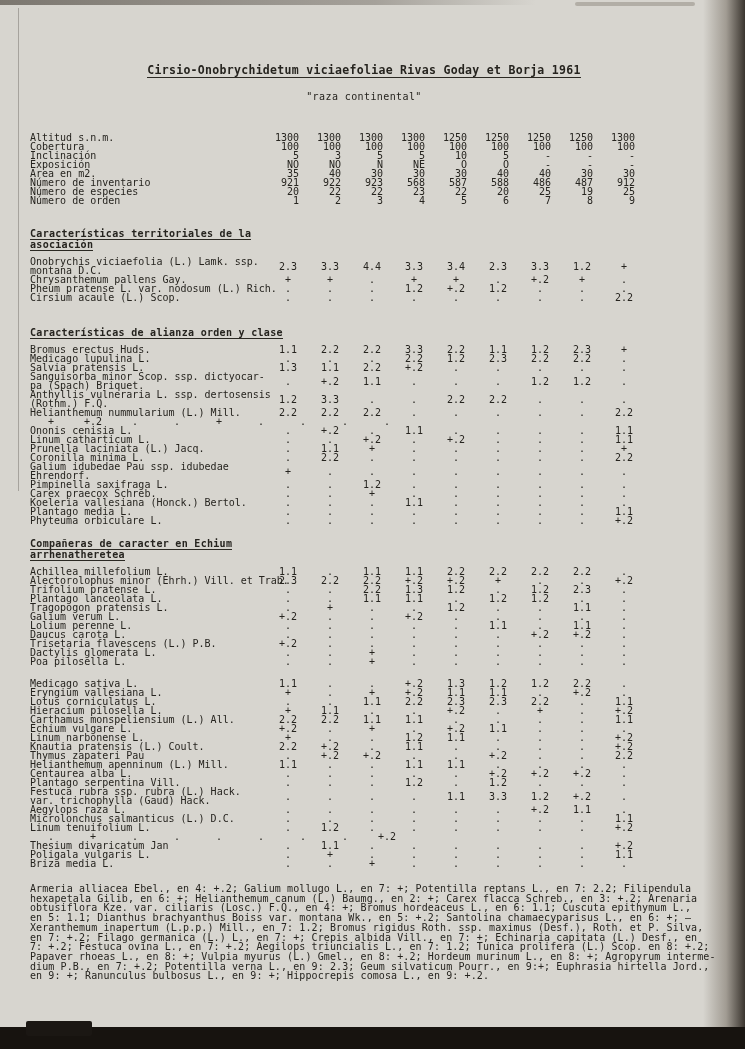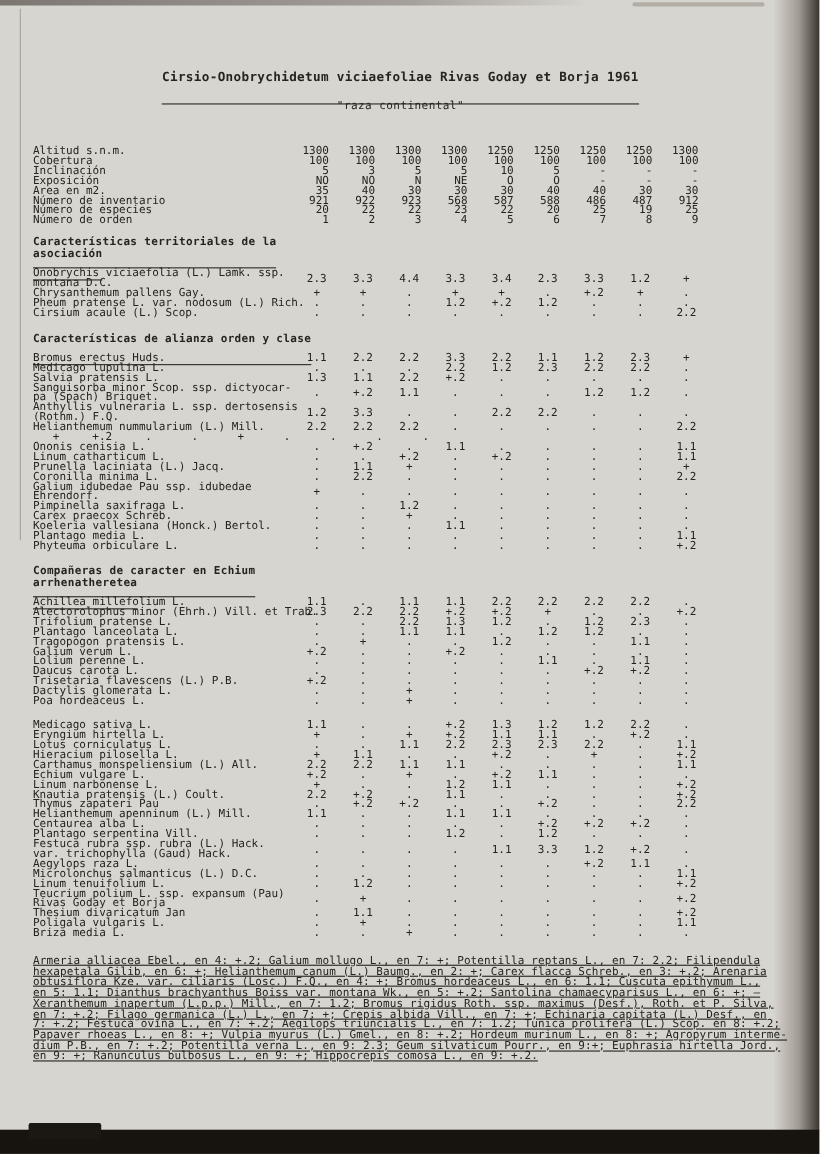--- a/index.html
+++ b/index.html
@@ -12,37 +12,37 @@
   .edge-left{position:absolute;left:18px;top:8px;width:1px;height:46%;background:#6b665f;opacity:.45;}
   .edge-right{position:absolute;top:0;right:0;width:42px;height:100%;
               background:linear-gradient(to right,rgba(110,100,88,0),rgba(96,86,74,.45) 55%,rgba(30,24,18,.85));}
   .edge-bottom{position:absolute;left:0;bottom:0;width:100%;height:22px;background:#17130f;}
   .blob-bl{position:absolute;left:26px;bottom:13px;width:66px;height:15px;background:#1b1713;border-radius:2px;}
   .smudge-tr{position:absolute;top:2px;right:50px;width:120px;height:4px;background:#8d877e;opacity:.5;border-radius:2px;}
 
   .content{position:absolute;left:30px;top:64px;width:668px;}
   .title{text-align:center;font-size:11.5px;font-weight:700;letter-spacing:.3px;line-height:12px;}
   .subtitle{text-align:center;font-size:10px;margin-top:15px;letter-spacing:.4px;}
-  .u{border-bottom:1px solid #2b2923;padding-bottom:17px;text-align:center;}
+  .u{border-bottom:1px solid #2b2923;padding-bottom:0;text-align:center;}
 
   .sitetable{margin-top:31px;font-size:10px;}
   .row{display:flex;align-items:center;}
   .name{flex:0 0 237px;width:237px;white-space:nowrap;line-height:9px;font-size:10px;}
   .cell{flex:0 0 42px;width:42px;text-align:center;line-height:9px;font-size:10px;}
   .hcell{text-align:right;padding-right:10px;box-sizing:border-box;}
 
   .section{margin-top:0;}
   .heading{font-weight:700;font-size:10px;letter-spacing:.3px;line-height:11px;margin-bottom:7px;}
-  .sec-gap1{margin-top:10px;}
-  .sec-gap2{margin-top:14px;}
+  .sec-gap1{margin-top:23px;}
+  .sec-gap2{margin-top:25px;}
   .sec-gap3{margin-top:13px;}
   .sec-gap4{margin-top:13px;}
 
   .footnote{margin-top:16px;width:692px;font-size:10px;letter-spacing:.1px;}
-  .fline{white-space:pre;line-height:9.7px;text-decoration:underline;}
+  .fline{white-space:pre;line-height:9.7px;}
 </style>
 </head>
 <body>
 
 <div class="page">
   <div class="edge-top"></div>
   <div class="smudge-tr"></div>
   <div class="edge-left"></div>
   <div class="edge-right"></div>
   <div class="edge-bottom"></div>
@@ -527,21 +527,21 @@
             <div class="cell">.</div>
             <div class="cell">+</div>
             <div class="cell">.</div>
             <div class="cell">.</div>
             <div class="cell">.</div>
             <div class="cell">.</div>
             <div class="cell">.</div>
             <div class="cell">.</div>
           </div>
           <div class="row">
-            <div class="name">Poa hordeaceus L.</div>
+            <div class="name">Poa pilosella L.</div>
             <div class="cell">.</div>
             <div class="cell">.</div>
             <div class="cell">+</div>
             <div class="cell">.</div>
             <div class="cell">.</div>
             <div class="cell">.</div>
             <div class="cell">.</div>
             <div class="cell">.</div>
             <div class="cell">.</div>
           </div>
@@ -553,21 +553,21 @@
             <div class="cell">.</div>
             <div class="cell">.</div>
             <div class="cell">+.2</div>
             <div class="cell">1.3</div>
             <div class="cell">1.2</div>
             <div class="cell">1.2</div>
             <div class="cell">2.2</div>
             <div class="cell">.</div>
           </div>
           <div class="row">
-            <div class="name">Eryngium hirtella L.</div>
+            <div class="name">Eryngium vallesiana L.</div>
             <div class="cell">+</div>
             <div class="cell">.</div>
             <div class="cell">+</div>
             <div class="cell">+.2</div>
             <div class="cell">1.1</div>
             <div class="cell">1.1</div>
             <div class="cell">.</div>
             <div class="cell">+.2</div>
             <div class="cell">.</div>
           </div>
@@ -733,21 +733,20 @@
             <div class="cell">1.2</div>
             <div class="cell">.</div>
             <div class="cell">.</div>
             <div class="cell">.</div>
             <div class="cell">.</div>
             <div class="cell">.</div>
             <div class="cell">.</div>
             <div class="cell">+.2</div>
           </div>
           <div class="row">
-            <div class="name">Teucrium polium L. ssp. expansum (Pau)<br>Rivas Goday et Borja</div>
             <div class="cell">.</div>
             <div class="cell">+</div>
             <div class="cell">.</div>
             <div class="cell">.</div>
             <div class="cell">.</div>
             <div class="cell">.</div>
             <div class="cell">.</div>
             <div class="cell">.</div>
             <div class="cell">+.2</div>
           </div>

